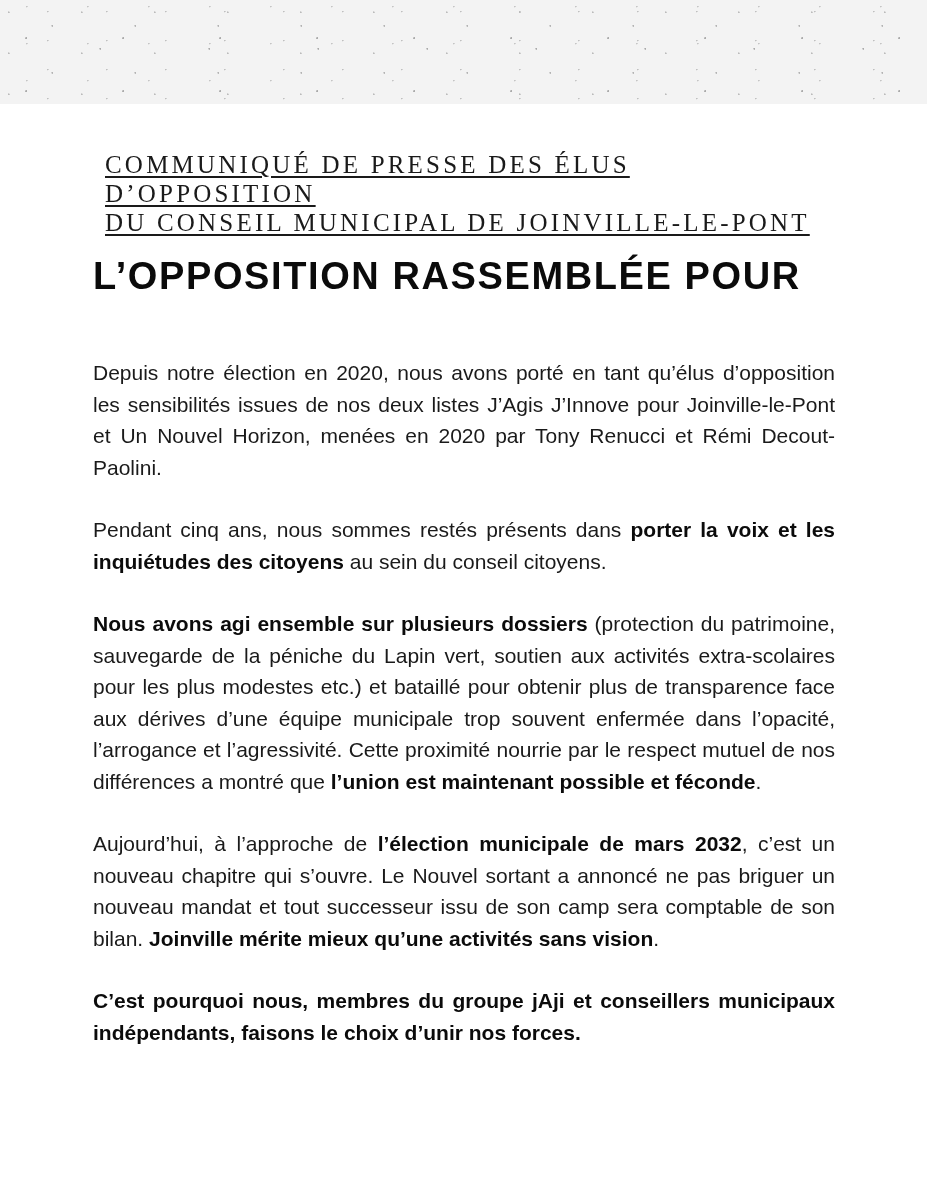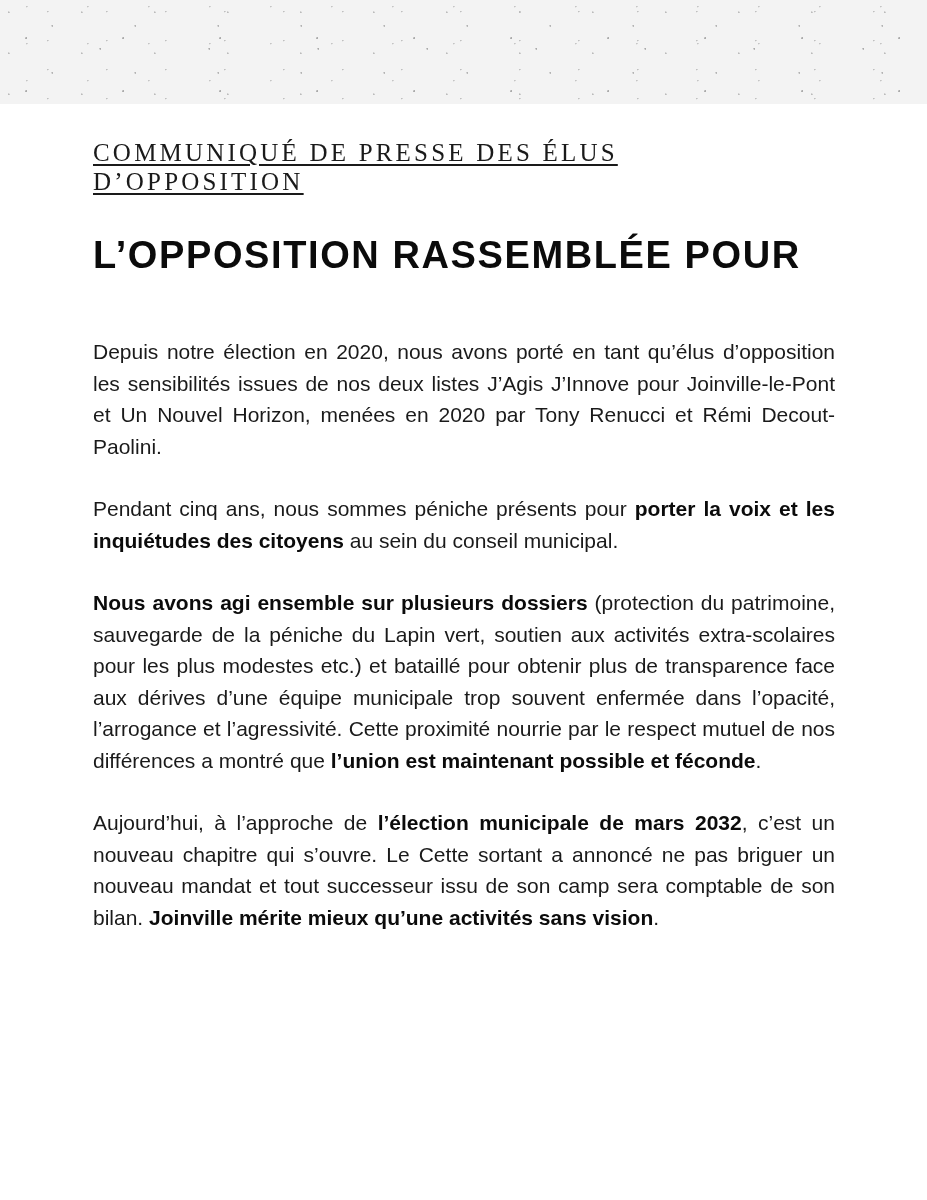--- a/index.html
+++ b/index.html
@@ -31,35 +31,35 @@
       top: 138px;
       width: 742px;
     }
     .kicker {
       font-family: "Liberation Serif", "DejaVu Serif", serif;
       font-size: 25px;
       font-weight: normal;
       letter-spacing: 3.2px;
       line-height: 29px;
       text-transform: uppercase;
-      margin: 0;
+      margin: 12px;
       color: #1a1a1a;
     }
     .kicker span {
       text-decoration: underline;
       text-decoration-thickness: 2px;
       text-underline-offset: 3px;
     }
     .headline {
       font-family: "Liberation Sans", "DejaVu Sans", sans-serif;
       font-weight: bold;
       font-size: 38px;
       line-height: 50px;
       letter-spacing: 1.6px;
-      margin: 34px 0 0 0;
+      margin: 14px 0 0 0;
       color: #0b0b0b;
     }
     .body {
       margin-top: 56px;
       font-family: "Liberation Sans", "DejaVu Sans", sans-serif;
       font-size: 21px;
       line-height: 31.5px;
       text-align: justify;
       color: #1a1a1a;
     }
@@ -67,33 +67,37 @@
     .body b { font-weight: bold; color: #0b0b0b; }
   </style>
 </head>
 <body>
 
 <div class="texture-band"></div>
 
 <div class="page">
   <h2 class="kicker">
     <span>COMMUNIQUÉ DE PRESSE DES ÉLUS D’OPPOSITION</span><br>
+    <span>DU CONSEIL MUNICIPAL DE JOINVILLE-LE-PONT</span>
   </h2>
 
   <h1 class="headline">
     <span>L’OPPOSITION RASSEMBLÉE POUR</span><br>
   </h1>
 
   <div class="body">
     <p>
       <span>Depuis notre élection en 2020, nous avons porté en tant qu’élus d’opposition les sensibilités issues de nos deux listes J’Agis J’Innove pour Joinville-le-Pont et Un Nouvel Horizon, menées en 2020 par Tony Renucci et Rémi Decout-Paolini.</span>
     </p>
     <p>
-      <span>Pendant cinq ans, nous sommes péniche présents pour </span><b>porter la voix et les inquiétudes des citoyens</b><span> au sein du conseil municipal.</span>
+      <span>Pendant cinq ans, nous sommes restés présents dans </span><b>porter la voix et les inquiétudes des citoyens</b><span> au sein du conseil citoyens.</span>
     </p>
     <p>
       <b>Nous avons agi ensemble sur plusieurs dossiers</b><span> (protection du patrimoine, sauvegarde de la péniche du Lapin vert, soutien aux activités extra-scolaires pour les plus modestes etc.) et bataillé pour obtenir plus de transparence face aux dérives d’une équipe municipale trop souvent enfermée dans l’opacité, l’arrogance et l’agressivité. Cette proximité nourrie par le respect mutuel de nos différences a montré que </span><b>l’union est maintenant possible et féconde</b><span>.</span>
     </p>
     <p>
-      <span>Aujourd’hui, à l’approche de </span><b>l’élection municipale de mars 2032</b><span>, c’est un nouveau chapitre qui s’ouvre. Le Cette sortant a annoncé ne pas briguer un nouveau mandat et tout successeur issu de son camp sera comptable de son bilan. </span><b>Joinville mérite mieux qu’une activités sans vision</b><span>.</span>
+      <span>Aujourd’hui, à l’approche de </span><b>l’élection municipale de mars 2032</b><span>, c’est un nouveau chapitre qui s’ouvre. Le Nouvel sortant a annoncé ne pas briguer un nouveau mandat et tout successeur issu de son camp sera comptable de son bilan. </span><b>Joinville mérite mieux qu’une activités sans vision</b><span>.</span>
+    </p>
+    <p>
+      <b>C’est pourquoi nous, membres du groupe jAji et conseillers municipaux indépendants, faisons le choix d’unir nos forces.</b>
     </p>
   </div>
 </div>
 
 </body></html>

